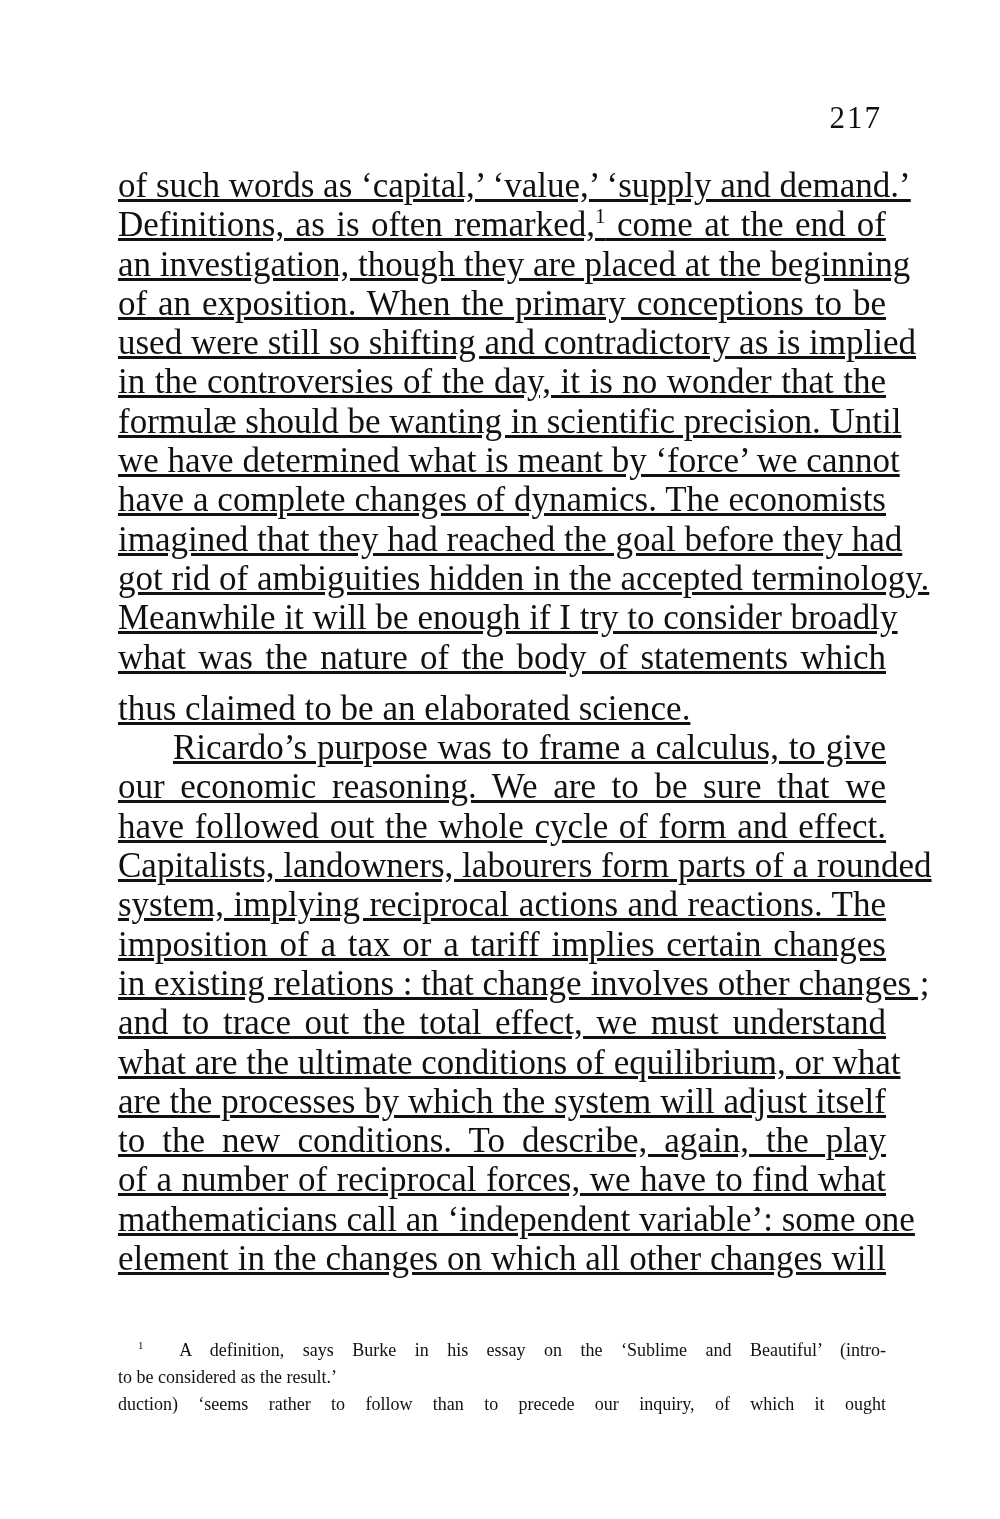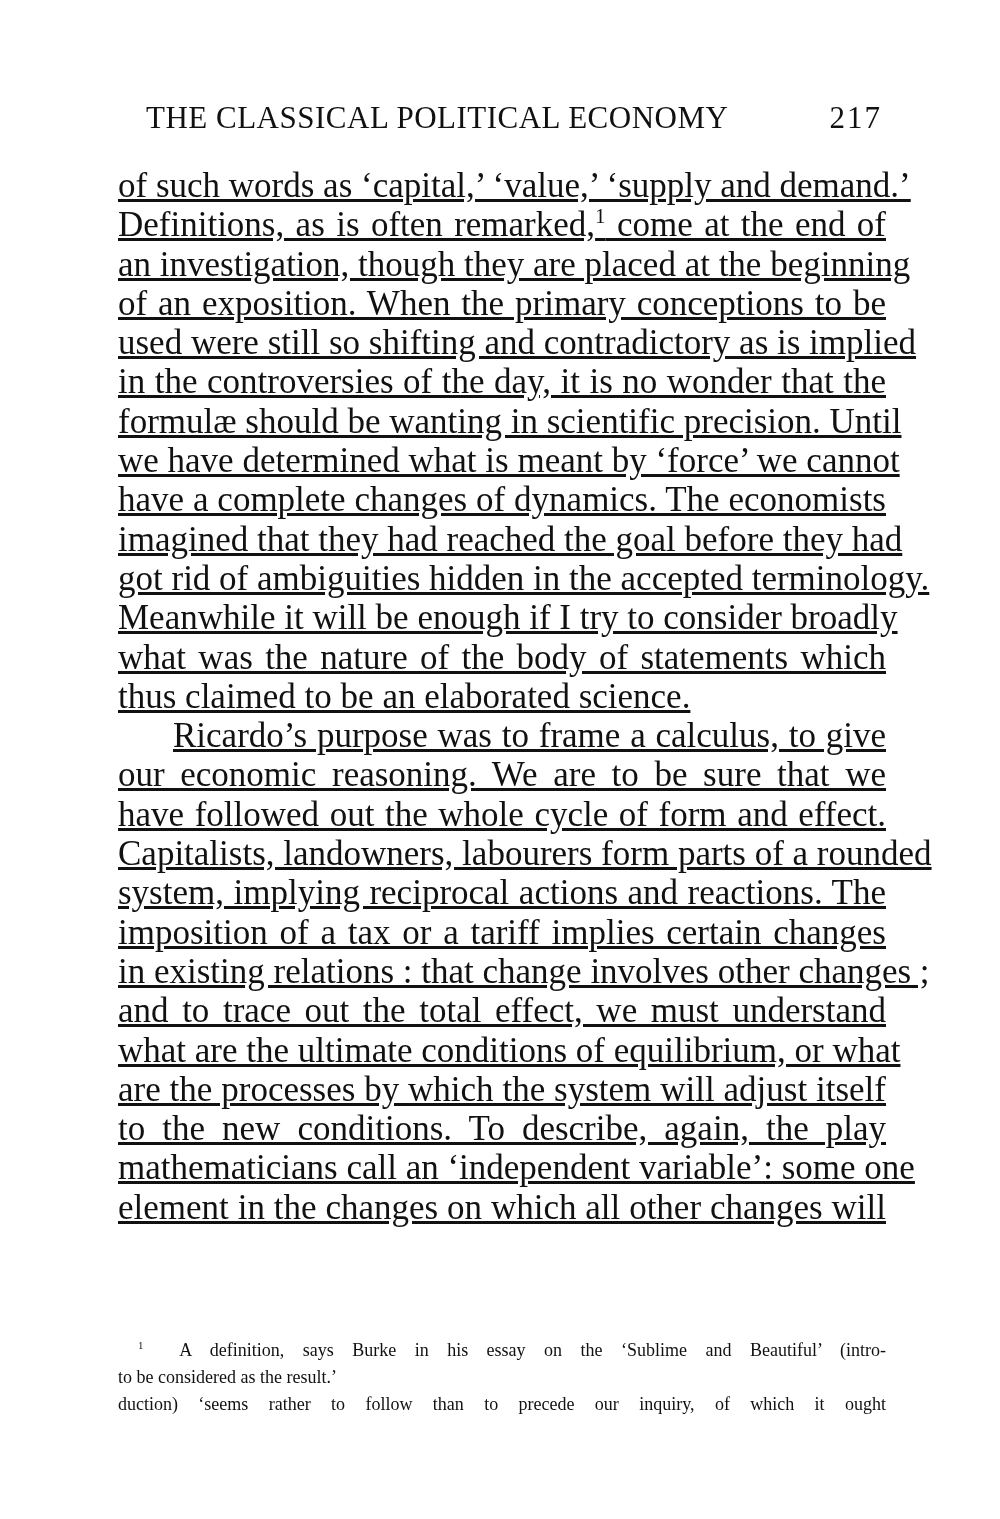--- a/index.html
+++ b/index.html
@@ -4,34 +4,33 @@
 <style>
   html, body { margin: 0; padding: 0; background: #ffffff; }
   body { width: 1000px; height: 1519px; position: relative; overflow: hidden;
          font-family: "Liberation Serif", "DejaVu Serif", serif; color: #111; }
   .header { position: absolute; left: 146px; top: 100px; width: 736px; font-size: 31px;
             letter-spacing: 0.5px; white-space: nowrap; }
   .header .pageno { position: absolute; right: 0; top: 0; letter-spacing: 2px; }
   .body { position: absolute; left: 118px; top: 166px; width: 768px; }
   .line { display: block; height: 39.3px; line-height: 39.3px; font-size: 35px;
           text-align: justify; text-align-last: justify; white-space: nowrap; text-decoration: underline; }
-  .line.last { text-align-last: left; }
+  .line.last { text-align-last: left; margin-top: 12px; }
   .line.indent { padding-left: 55px; }
   .fn { position: absolute; left: 118px; top: 1337px; width: 768px; }
   .fnline { display: block; height: 27px; line-height: 27px; font-size: 18px;
             text-align: justify; text-align-last: justify; white-space: nowrap; }
   .fnline.last { text-align-last: left; }
   .fnline.indent { padding-left: 20px; }
   sup { font-size: 60%; line-height: 0; vertical-align: super; }
 </style>
 </head>
 <body>
 
 <div class="header">
-  <span>THE CLASSICAL POLITICAL ECONOMY</span>
   <span class="pageno">217</span>
 </div>
 
 <div class="body">
   <div>
     <span class="line">of such words as ‘capital,’ ‘value,’ ‘supply and demand.’</span>
     <span class="line">Definitions, as is often remarked,<sup>1</sup> come at the end of</span>
     <span class="line">an investigation, though they are placed at the beginning</span>
     <span class="line">of an exposition. When the primary conceptions to be</span>
     <span class="line">used were still so shifting and contradictory as is implied</span>
@@ -50,20 +49,21 @@
     <span class="line">our economic reasoning. We are to be sure that we</span>
     <span class="line">have followed out the whole cycle of form and effect.</span>
     <span class="line">Capitalists, landowners, labourers form parts of a rounded</span>
     <span class="line">system, implying reciprocal actions and reactions. The</span>
     <span class="line">imposition of a tax or a tariff implies certain changes</span>
     <span class="line">in existing relations : that change involves other changes ;</span>
     <span class="line">and to trace out the total effect, we must understand</span>
     <span class="line">what are the ultimate conditions of equilibrium, or what</span>
     <span class="line">are the processes by which the system will adjust itself</span>
     <span class="line">to the new conditions. To describe, again, the play</span>
+    <span class="line">of a number of reciprocal forces, we have to find what</span>
     <span class="line">mathematicians call an ‘independent variable’: some one</span>
     <span class="line">element in the changes on which all other changes will</span>
   </div>
 </div>
 
 <div class="fn">
   <span class="fnline indent"><sup>1</sup>&nbsp; <span>A definition, says Burke in his essay on the ‘Sublime and Beautiful’ (intro-</span></span>
   <span class="fnline last">to be considered as the result.’</span>
   <span class="fnline">duction) ‘seems rather to follow than to precede our inquiry, of which it ought</span>
 </div>

